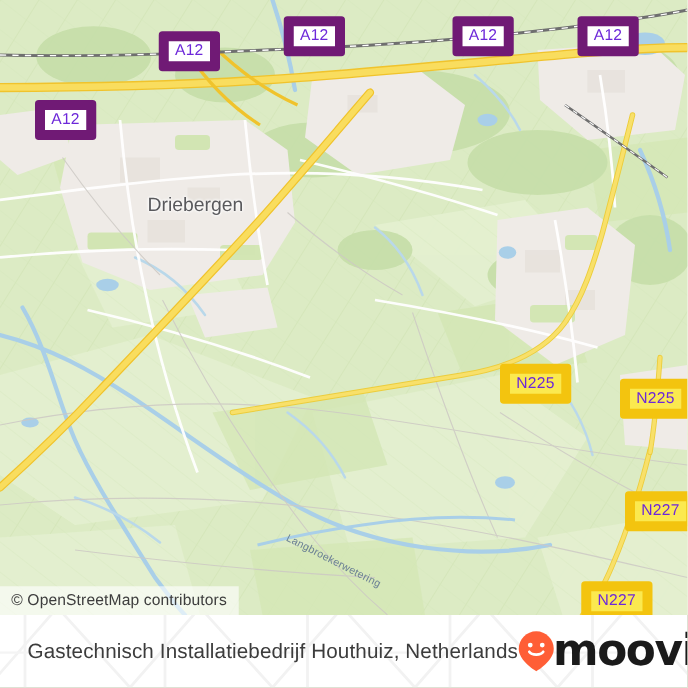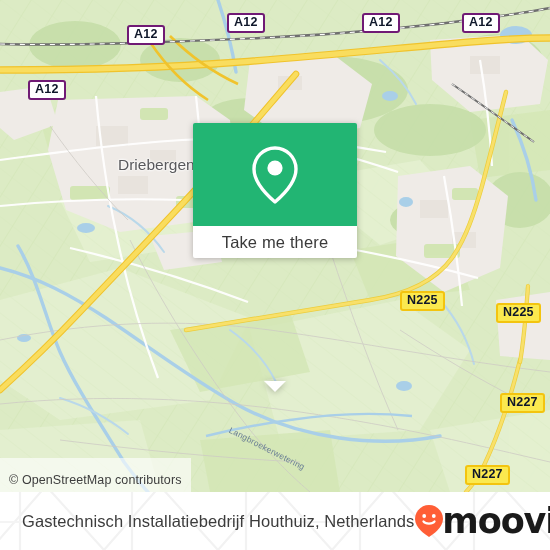--- a/index.html
+++ b/index.html
@@ -12,36 +12,36 @@
 
   
   .map{
     position:absolute;left:0;top:0;width:550px;height:492px;
     background:#e8f0d8;
     overflow:hidden;
   }
   .map-base{position:absolute;inset:0;}
   .osm-attr{
     position:absolute;left:0;bottom:0;
-    padding:15px 9px 5px 9px;
+    padding:4px 9px 5px 9px;
     font-size:12.5px;color:#3d3d3d;
     background:rgba(255,255,255,0.62);
     letter-spacing:.1px;
     white-space:nowrap;
   }
 
   
   .shield{
     position:absolute;
     background:#ffffff;
-    border:2px solid #701a75;
+    border:8px solid #701a75;
     border-radius:3px;
-    color:#0f172a;
+    color:#6d28d9;
     font-size:12.5px;
-    font-weight:bold;
+    font-weight:normal;
     letter-spacing:.2px;
     padding:1px 5px 2px 5px;
     line-height:13px;
     white-space:nowrap;
     box-sizing:border-box;
   }
   .shield.filled{background:#fbe94f;border-color:#f3c40f;}
 
   .place-label{
     position:absolute;
@@ -271,32 +271,20 @@
     <div class="shield" style="left:462px;top:13px;">A12</div>
     <div class="shield filled" style="left:400px;top:291px;">N225</div>
     <div class="shield filled" style="left:496px;top:303px;">N225</div>
     <div class="shield filled" style="left:500px;top:393px;">N227</div>
     <div class="shield filled" style="left:465px;top:465px;">N227</div>
 
     <div class="place-label" style="left:118px;top:156px;">Driebergen</div>
 
     <div class="water-label" style="left:232px;top:425px;transform:rotate(27deg);transform-origin:left top;">Langbroekerwetering</div>
 
-    <div class="callout">
-      <div class="callout-top">
-        <svg width="58" height="62" viewBox="0 0 58 62" xmlns="http://www.w3.org/2000/svg">
-          <path d="M29 4 C17.4 4 8 13.4 8 25 C8 39 22 52 29 58 C36 52 50 39 50 25 C50 13.4 40.6 4 29 4 Z" fill="none" stroke="#ffffff" stroke-width="3.4" stroke-linejoin="round"></path>
-          <circle cx="29" cy="24" r="7.6" fill="#ffffff"></circle>
-        </svg>
-      </div>
-      <div class="callout-bottom">
-        <span class="callout-label">Take me there</span>
-      </div>
-      <div class="callout-tail"></div>
-    </div>
 
     <div class="osm-attr">© OpenStreetMap contributors</div>
   </div>
 
   <div class="footer">
     <svg class="footer-wm" width="550" height="58" viewBox="0 0 550 58" xmlns="http://www.w3.org/2000/svg">
       <rect width="550" height="58" fill="#ffffff"></rect>
       <g stroke="#f2f2f2" stroke-width="2.2" fill="none">
         <path d="M-10,58 L46,-6 L104,58 L160,-6 L218,58 L274,-6 L332,58 L388,-6 L446,58 L502,-6 L560,58"></path>
         <path d="M20,-6 L20,58"></path>

